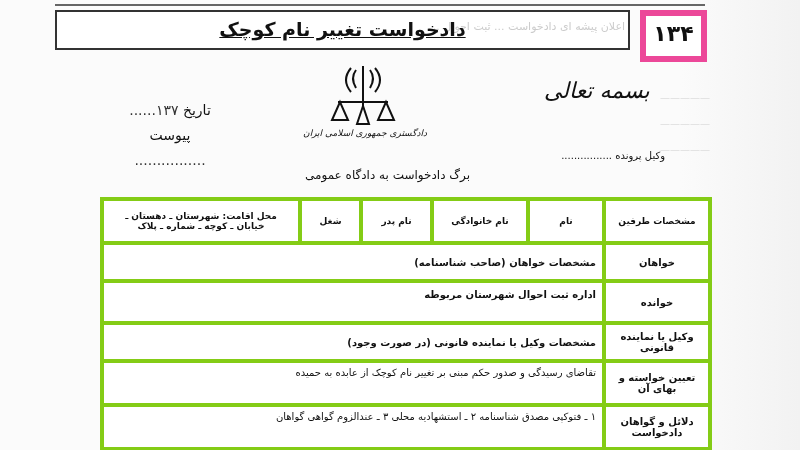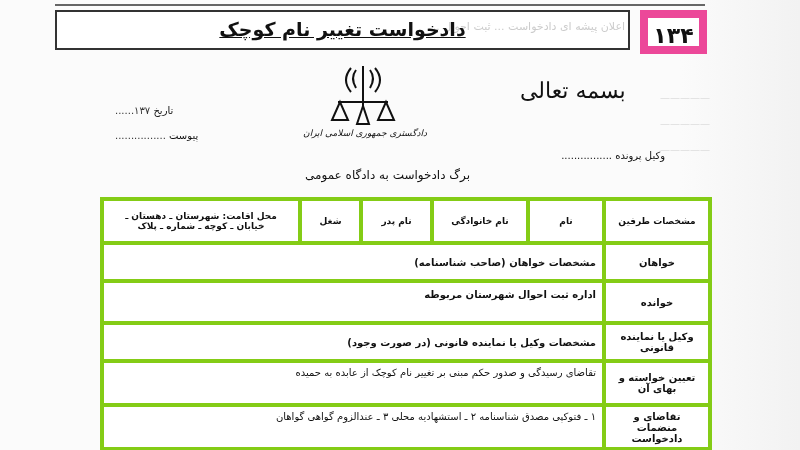--- a/index.html
+++ b/index.html
@@ -20,36 +20,36 @@
     }
     .title-box .ghost {
       position:absolute; left:8px; top:8px; width:560px; height:20px;
       color:#ccc; font-size:11px; direction:rtl; text-align:right;
     }
     .title-text {
       position:absolute; left:0; right:0; top:6px; text-align:center;
       direction:rtl; font-weight:bold; font-size:19px; color:#111;text-decoration:underline;
     }
     .num-box {
-      position:absolute; left:640px; top:10px; width:67px; height:44px;
-      border:8px solid #ec4899; box-sizing:border-box; background:#fff;
+      position:absolute; left:640px; top:10px; width:67px; height:52px;
+      border:6px solid #ec4899; box-sizing:border-box; background:#fff;
       text-align:center; font-weight:bold; font-size:22px; line-height:36px;
     }
     .emblem { position:absolute; left:318px; top:62px; width:90px; height:80px; }
     .emblem-caption {
       position:absolute; left:300px; top:128px; width:130px; text-align:center;
       font-size:9px; font-style:italic; direction:rtl;
     }
     .basmala {
-      position:absolute; left:520px; top:78px; font-size:22px; 
+      position:absolute; left:544px; top:78px; font-size:22px; font-style:italic;
       font-family:"DejaVu Serif", serif; direction:rtl;
     }
     .meta {
       position:absolute; left:115px; top:98px; width:110px; direction:rtl;
-      font-size:10px; line-height:25px; text-align:left;
+      font-size:14px; line-height:25px; text-align:center;
     }
     .meta .row span.dots { color:#333; }
     .file-no {
       position:absolute; left:535px; top:150px; width:130px; direction:rtl;
       font-size:10px; text-align:right;
     }
     .court-line {
       position:absolute; left:250px; top:168px; width:220px; text-align:right;
       direction:rtl; font-size:12px;
     }
@@ -137,17 +137,17 @@
   </tr>
   <tr style="height:38px">
     <td class="label">وکیل یا نماینده قانونی</td>
     <td class="content bold" colspan="5">مشخصات وکیل یا نماینده قانونی (در صورت وجود)</td>
   </tr>
   <tr style="height:44px">
     <td class="label">تعیین خواسته و بهای آن</td>
     <td class="content small" colspan="5" style="vertical-align:top;padding-top:4px">تقاضای رسیدگی و صدور حکم مبنی بر تغییر نام کوچک از عابده به حمیده</td>
   </tr>
   <tr style="height:44px">
-    <td class="label">تقاضای و منضمات دادخواست</td>
+    <td class="label">دلائل و گواهان دادخواست</td>
     <td class="content small" colspan="5" style="vertical-align:top;padding-top:4px">۱ ـ فتوکپی مصدق شناسنامه ۲ ـ استشهادیه محلی ۳ ـ عندالزوم گواهی گواهان</td>
   </tr>
 </tbody>
   </table>
 
 </body></html>

